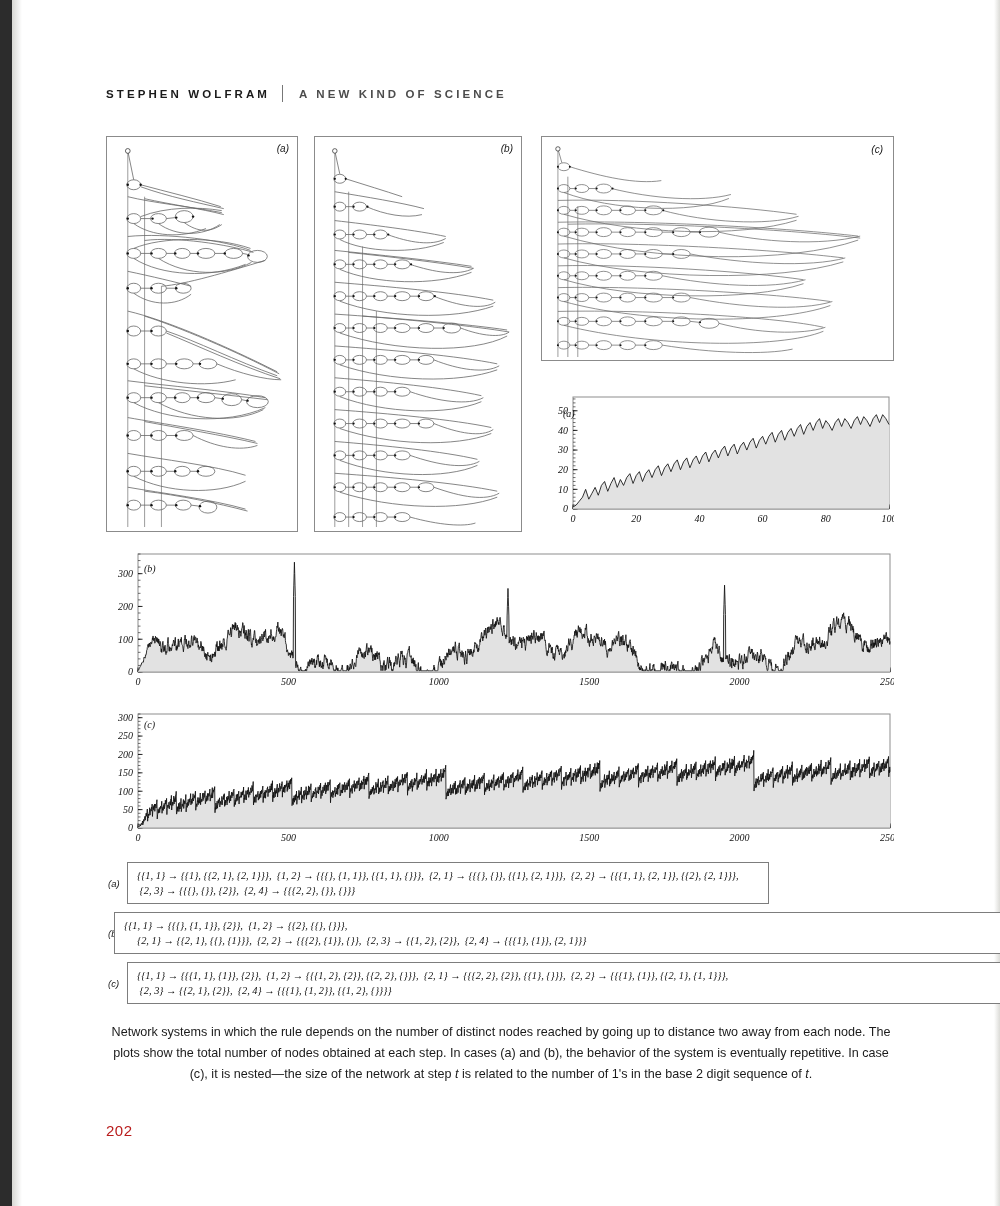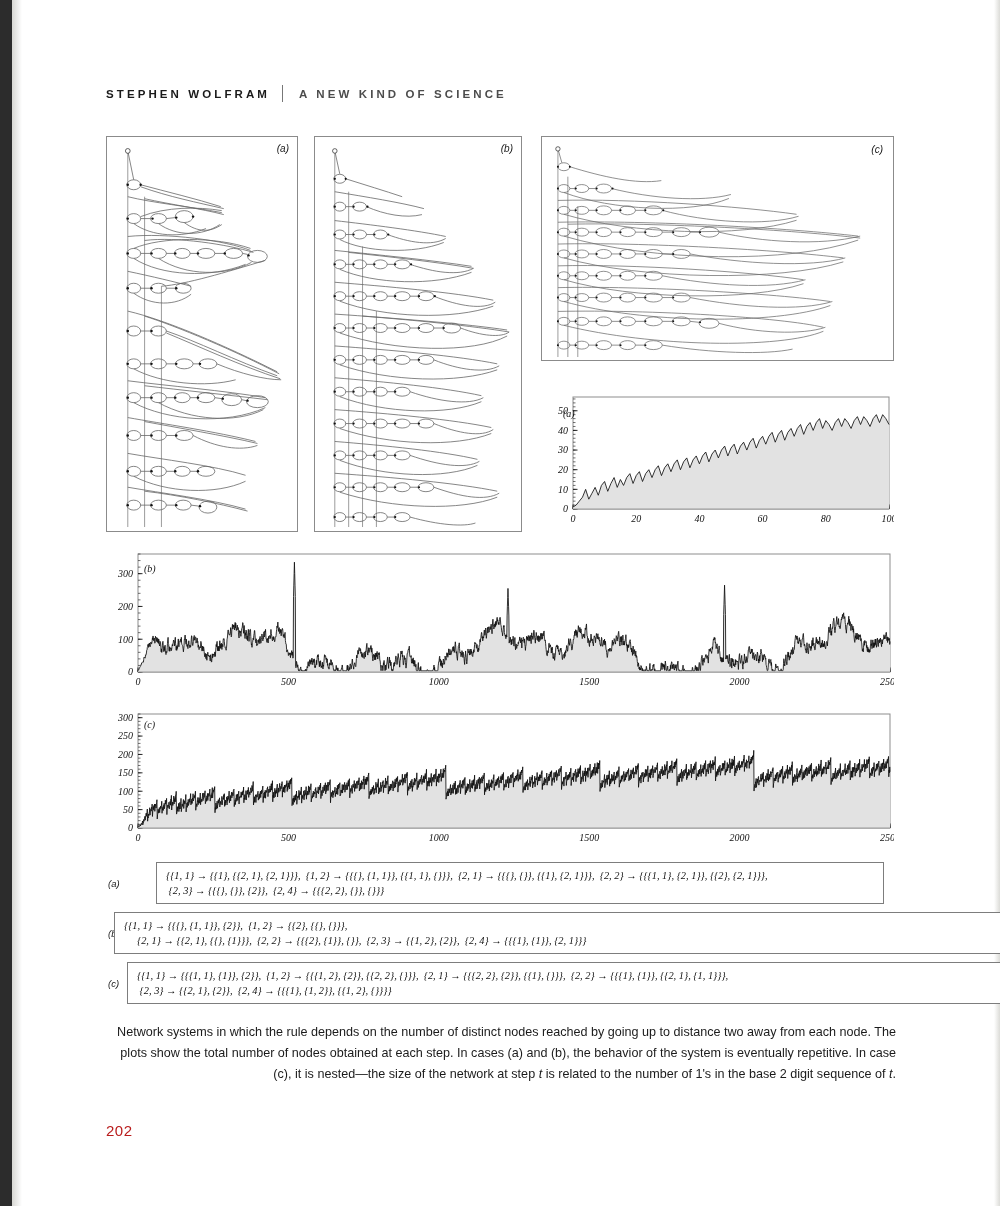--- a/index.html
+++ b/index.html
@@ -121,36 +121,36 @@
   }
   .rule-text {
     font-family: "Liberation Serif", serif;
     font-style: italic;
     font-size: 10.4px;
     line-height: 15px;
     color: #111;
     padding: 5px 8px 4px 9px;
     white-space: pre-wrap;
   }
-  #rule-a { left: 127px; top: 862px; width: 728px; height: 42px; margin-left: 29px; }
+  #rule-a { left: 127px; top: 862px; width: 642px; height: 42px; }
   #rule-b { left: 114px; top: 912px; width: 916px; height: 42px; }
   #rule-c { left: 127px; top: 962px; width: 928px; height: 42px; }
   #rule-a-label { left: 108px; top: 878px; }
   #rule-b-label { left: 108px; top: 928px; }
   #rule-c-label { left: 108px; top: 978px; }
 
   
   #caption {
     position: absolute;
     left: 106px; top: 1022px;
     width: 790px;
     font-size: 12.6px;
     line-height: 21px;
     color: #1b1b1b;
-    text-align: right;
+    text-align: center;
   }
   #caption .it { font-style: italic; }
 
   
   #folio {
     position: absolute;
     left: 106px; top: 1122px;
     font-size: 15px;
     font-weight: normal;
     color: #b91c1c;

